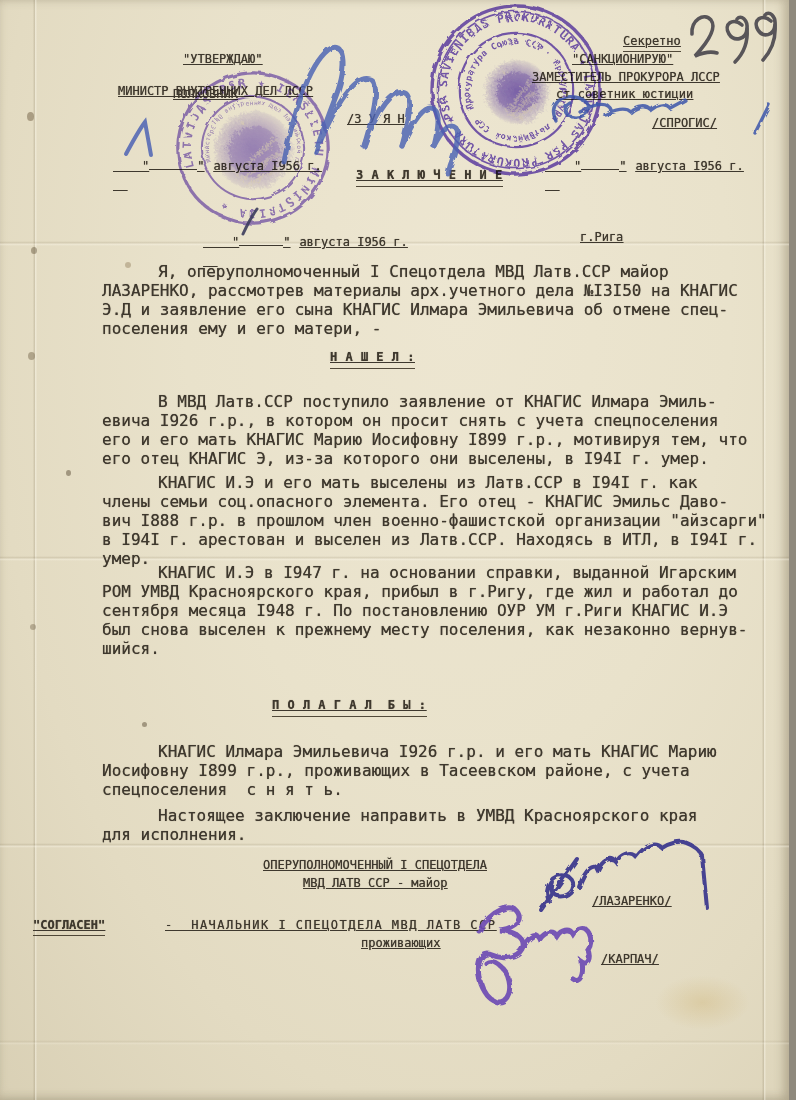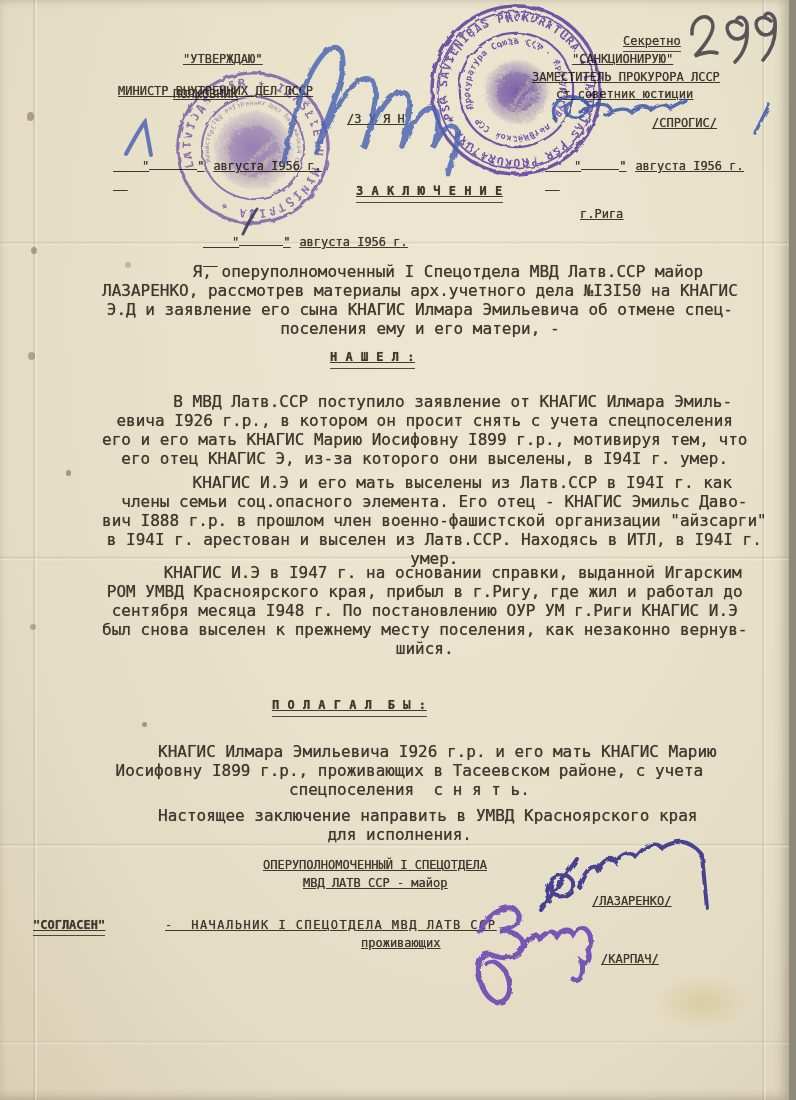--- a/index.html
+++ b/index.html
@@ -10,21 +10,21 @@
       radial-gradient(ellipse at 58% 28%, #ede6d1 0%, #e9e2cb 42%, #e3dbc2 72%, #d9d0b5 100%);
     box-shadow:inset -6px 0 10px rgba(90,80,55,.25), inset 0 -4px 8px rgba(90,80,55,.12);}
   .crease-v{position:absolute;top:0;height:1100px;width:4px;
       background:linear-gradient(90deg,rgba(110,96,64,0),rgba(110,96,64,.22),rgba(255,252,240,.5),rgba(110,96,64,0));}
   .crease-h{position:absolute;left:0;width:789px;height:5px;
       background:linear-gradient(180deg,rgba(110,96,64,0),rgba(110,96,64,.14),rgba(252,248,236,.35),rgba(110,96,64,0));}
   .stain{position:absolute;border-radius:50%;}
   .line{position:absolute;white-space:pre;font-size:12px;line-height:19px;color:#3e382e;
         text-shadow:0 0 .7px rgba(52,44,30,.8);text-decoration:underline;}
   .para{position:absolute;white-space:pre;font-size:16px;line-height:19px;color:#3e382e;
-        text-shadow:0 0 .7px rgba(52,44,30,.8);text-indent:56px;text-align:center;}
+        text-shadow:0 0 .7px rgba(52,44,30,.8);text-indent:56px;}
   .hd{font-weight:bold;border-bottom:1.6px solid rgba(54,46,32,.85);padding-bottom:1px;letter-spacing:.5px;}
   .blank{display:inline-block;border-bottom:1.6px solid #3e382e;height:14px;vertical-align:baseline;}
   .ul{border-bottom:1.6px solid rgba(54,46,32,.85);padding-bottom:0;}
   .b{font-weight:bold;}
   svg.overlay{position:absolute;left:0;top:0;pointer-events:none;}
   .g-stamp{mix-blend-mode:multiply;}
 </style>
 </head>
 <body>
 
@@ -56,25 +56,25 @@
 
   <div class="line ul" style="left:623px;top:32px">Секретно</div>
   <div class="line" style="left:572px;top:50px">"САНКЦИОНИРУЮ"</div>
   <div class="line" style="left:532px;top:68px">ЗАМЕСТИТЕЛЬ ПРОКУРОРА ЛССР</div>
   <div class="line" style="left:556px;top:85px">ст.советник юстиции</div>
   <div class="line" style="left:652px;top:114px">/СПРОГИС/</div>
   <div class="line" style="left:545px;top:136px">
     <span>"</span><span class="blank" style="width:38px"></span><span>"</span><span style="margin-left:9px">августа I956 г.</span>
   </div>
 
-  <div class="line hd" style="left:356px;top:182px">З А К Л Ю Ч Е Н И Е</div>
+  <div class="line hd" style="left:356px;top:166px">З А К Л Ю Ч Е Н И Е</div>
   <div class="line" style="left:203px;top:212px">
     <span>"</span><span class="blank" style="width:44px"></span><span>"</span><span style="margin-left:9px">августа I956 г.</span>
   </div>
-  <div class="line" style="left:580px;top:205px">г.Рига</div>
+  <div class="line" style="left:580px;top:228px">г.Рига</div>
 
   <div class="para" style="left:102px;top:262px">Я, оперуполномоченный I Спецотдела МВД Латв.ССР майор
 ЛАЗАРЕНКО, рассмотрев материалы арх.учетного дела №I3I50 на КНАГИС
 Э.Д и заявление его сына КНАГИС Илмара Эмильевича об отмене спец-
 поселения ему и его матери, -</div>
   <div class="line hd" style="left:330px;top:348px">Н А Ш Е Л :</div>
   <div class="para" style="left:102px;top:392px">В МВД Латв.ССР поступило заявление от КНАГИС Илмара Эмиль-
 евича I926 г.р., в котором он просит снять с учета спецпоселения
 его и его мать КНАГИС Марию Иосифовну I899 г.р., мотивируя тем, что
 его отец КНАГИС Э, из-за которого они выселены, в I94I г. умер.</div>

